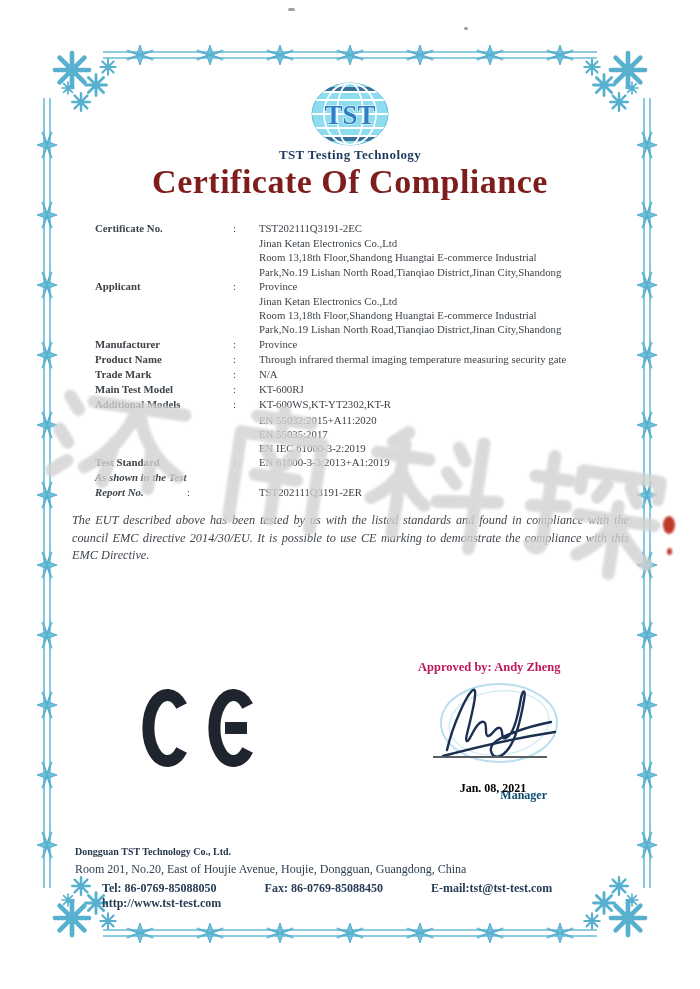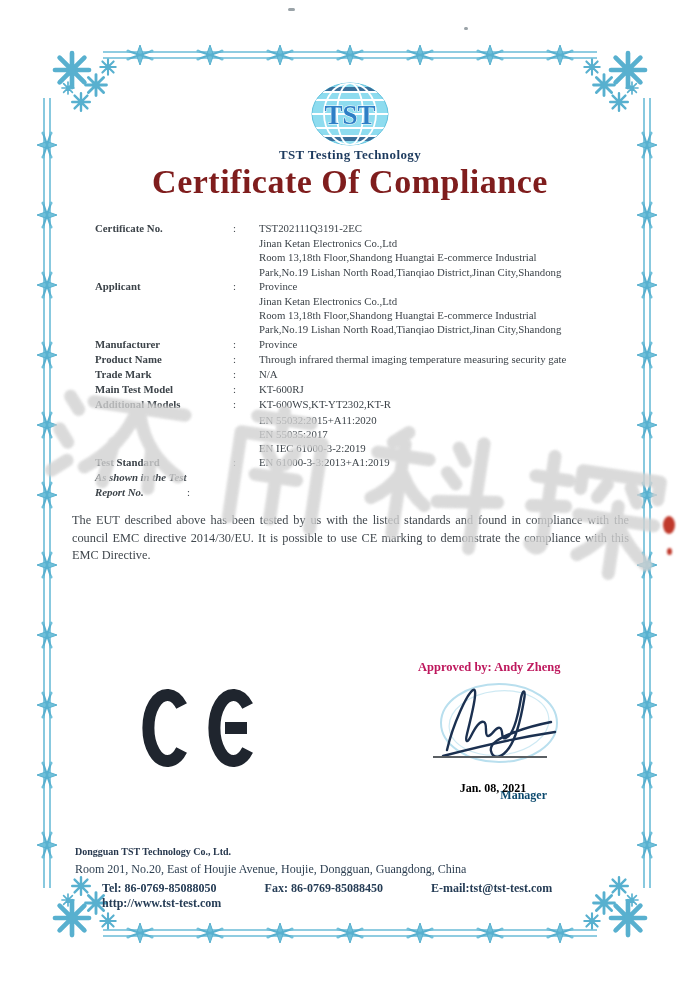--- a/index.html
+++ b/index.html
@@ -22,21 +22,21 @@
   .details{position:absolute;left:95px;top:221px;width:500px;font-size:10.8px;color:#3c4349;}
   .drow{display:flex;align-items:flex-end;margin-bottom:1px;}
   .dlabel{width:138px;font-weight:bold;flex:0 0 138px;line-height:14.2px;}
   .dlabel.narrow{max-width:92px;font-style:italic;}
   .dcolon{width:26px;flex:0 0 26px;line-height:14.2px;}
   .dval{flex:1;line-height:14.2px;}
   .dval div{white-space:nowrap;}
 
   .body-text{position:absolute;left:72px;top:512px;width:557px;font-size:12.3px;
              color:#40474d;text-align:justify;line-height:17.5px;}
-  .body-text p{margin:0 0 1px 0;}
+  .body-text p{margin:0 0 1px 0;font-style:italic;}
 
   .ce-wrap{position:absolute;left:137px;top:684px;width:120px;height:88px;}
   .approved{position:absolute;left:418px;top:660px;width:170px;font-weight:bold;
             font-size:12.5px;color:#be185d;}
   .stamp-sig{position:absolute;left:425px;top:676px;width:150px;height:96px;}
   .sig-line{position:absolute;left:433px;top:756px;width:114px;height:2px;background:#5a5f63;}
   .sig-role{position:absolute;left:433px;top:788px;width:114px;text-align:right;
             font-weight:bold;font-size:12px;color:#0c4a6e;}
   .sig-date{position:absolute;left:433px;top:781px;width:120px;text-align:center;
             font-weight:bold;font-size:12px;color:#000000;}
@@ -227,20 +227,23 @@
         <div class="dval">
           <div>EN 55032:2015+A11:2020</div>
           <div>EN 55035:2017</div>
           <div>EN IEC 61000-3-2:2019</div>
           <div>EN 61000-3-3:2013+A1:2019</div>
         </div>
       </div>
       <div class="drow">
         <div class="dlabel narrow">As shown in the Test Report No.</div>
         <div class="dcolon" style="flex:0 0 72px;">:</div>
+        <div class="dval">
+            <div>TST202111Q3191-2ER</div>
+          </div>
       </div>
     </div>
 
     <div class="body-text">
       <p>The EUT described above has been tested by us with the listed standards and found in compliance with the council EMC directive 2014/30/EU. It is possible to use CE marking to demonstrate the compliance with this EMC Directive.</p>
     </div>
 
     <div class="ce-wrap">
       <svg viewBox="0 0 120 88" width="120" height="88">
         <g stroke="#1f252e" stroke-width="12" fill="none">

